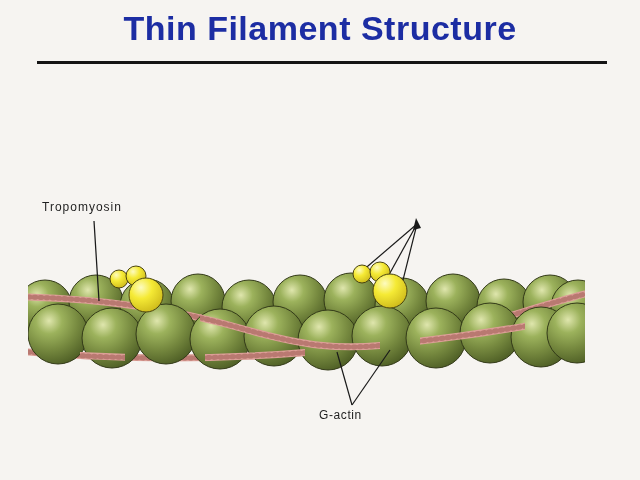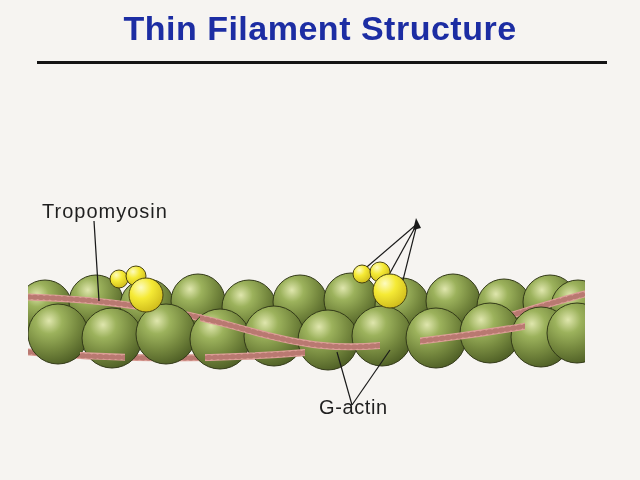--- a/index.html
+++ b/index.html
@@ -24,27 +24,27 @@
     top:61px;left:37px;
     width:570px;height:3px;
     background:#141414;
   }
   .diagram-svg{
     position:absolute;
     top:0;left:0;
   }
   .diagram-label{
     position:absolute;
-    font-size:20px;
+    font-size:12px;
     color:#1f1f1f;
     white-space:nowrap;
   }
   .label-tropomyosin{left:42px;top:200px;letter-spacing:1px;}
   .label-troponin{left:357px;top:201px;letter-spacing:0.4px;}
-  .label-gactin{left:319px;top:396px;letter-spacing:0.6px;}
+  .label-gactin{left:319px;top:408px;letter-spacing:0.6px;}
 </style>
 </head>
 <body>
 
 <div class="page">
 
   <div class="slide-title">Thin Filament Structure</div>
 
   <div class="title-divider"></div>
 

